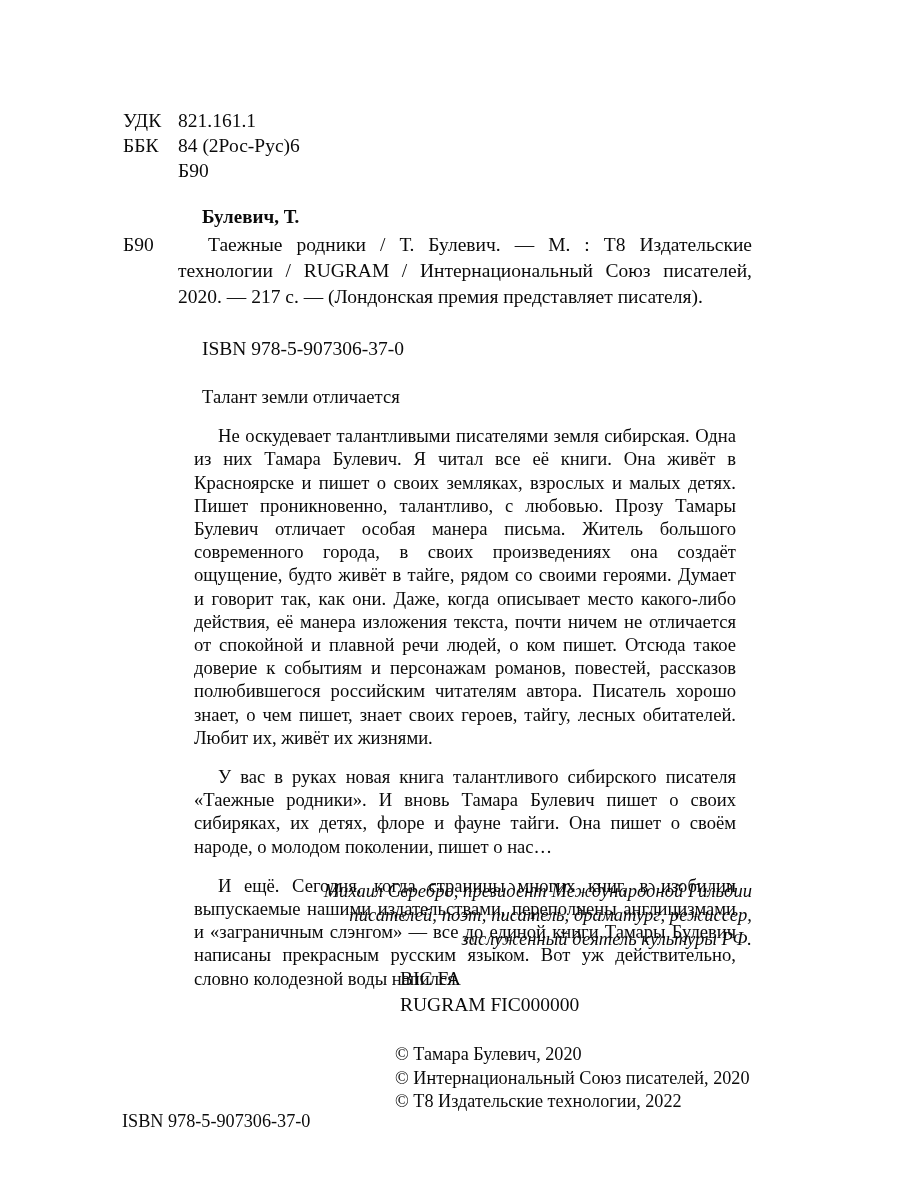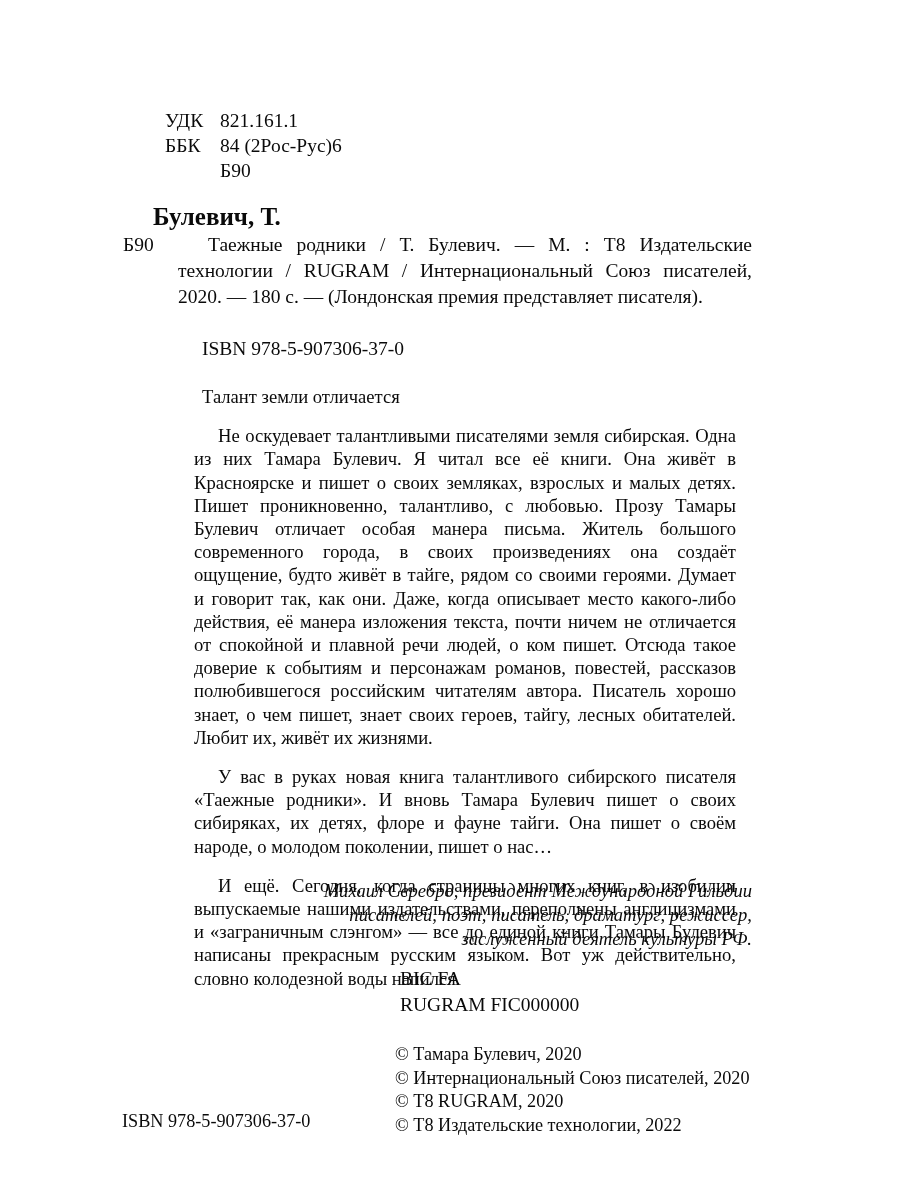--- a/index.html
+++ b/index.html
@@ -30,39 +30,38 @@
     position: absolute;
     left: 123px;
     top: 108px;
     font-size: 19.5px;
     line-height: 25px;
   }
   .class-row {
     display: flex;
     align-items: flex-end;
     white-space: nowrap;
-    margin-left: 42px;
   }
   .class-key {
     width: 55px;
     flex: 0 0 55px;
   }
   .class-val { }
 
   
   .bib {
     position: absolute;
     left: 123px;
     top: 204px;
     width: 629px;
   }
   .bib-author {
-    margin-left: 30px;
+    margin-left: 79px;
     font-weight: bold;
-    font-size: 25px;
+    font-size: 19px;
     line-height: 26px;
   }
   .bib-body-row {
     display: flex;
     align-items: flex-start;
     margin-top: 2px;
   }
   .bib-shelf {
     flex: 0 0 55px;
     width: 55px;
@@ -167,21 +166,21 @@
     <div class="class-row">
       <span class="class-key"></span>
       <span class="class-val">Б90</span>
     </div>
   </div>
 
   <div class="bib">
     <div class="bib-author">Булевич, Т.</div>
     <div class="bib-body-row">
       <span class="bib-shelf">Б90</span>
-      <span class="bib-text">Таежные родники / Т. Булевич. — М. : Т8 Издательские технологии / RUGRAM / Интернациональный Союз писателей, 2020. — 180 с. — (Лондонская премия представляет писателя).</span>
+      <span class="bib-text">Таежные родники / Т. Булевич. — М. : Т8 Издательские технологии / RUGRAM / Интернациональный Союз писателей, 2020. — 217 с. — (Лондонская премия представляет писателя).</span>
     </div>
   </div>
 
   <div class="isbn-main">ISBN 978-5-907306-37-0</div>
 
   <div class="essay">
     <p class="lead">Талант земли отличается</p>
     <p>Не оскудевает талантливыми писателями земля сибирская. Одна из них Тамара Булевич. Я читал все её книги. Она живёт в Красноярске и пишет о своих земляках, взрослых и малых детях. Пишет проникновенно, талантливо, с любовью. Прозу Тамары Булевич отличает особая манера письма. Житель большого современного города, в своих произведениях она создаёт ощущение, будто живёт в тайге, рядом со своими героями. Думает и говорит так, как они. Даже, когда описывает место какого-либо действия, её манера изложения текста, почти ничем не отличается от спокойной и плавной речи людей, о ком пишет. Отсюда такое доверие к событиям и персонажам романов, повестей, рассказов полюбившегося российским читателям автора. Писатель хорошо знает, о чем пишет, знает своих героев, тайгу, лесных обитателей. Любит их, живёт их жизнями.</p>
     <p>У вас в руках новая книга талантливого сибирского писателя «Таежные родники». И вновь Тамара Булевич пишет о своих сибиряках, их детях, флоре и фауне тайги. Она пишет о своём народе, о молодом поколении, пишет о нас…</p>
     <p>И ещё. Сегодня, когда страницы многих книг, в изобилии выпускаемые нашими издательствами, переполнены англицизмами и «заграничным слэнгом» — все до единой книги Тамары Булевич написаны прекрасным русским языком. Вот уж действительно, словно колодезной воды напился.</p>
@@ -194,19 +193,18 @@
   </div>
 
   <div class="codes">
     <div>BIC FA</div>
     <div>RUGRAM FIC000000</div>
   </div>
 
   <div class="copyright">
     <div>© Тамара Булевич, 2020</div>
     <div>© Интернациональный Союз писателей, 2020</div>
-    <div>© Т8 RUGRAM, 2020</div>
     <div>© Т8 Издательские технологии, 2022</div>
   </div>
 
   <div class="isbn-bottom">ISBN 978-5-907306-37-0</div>
 
 </div>
 
 </body></html>

